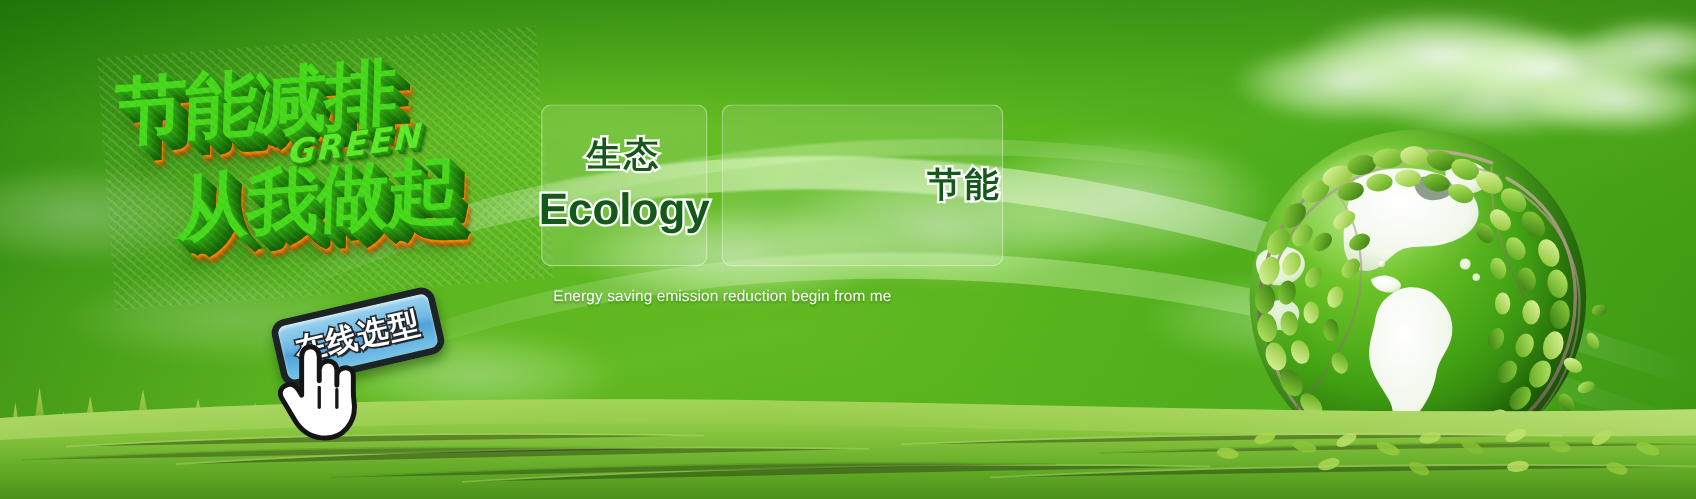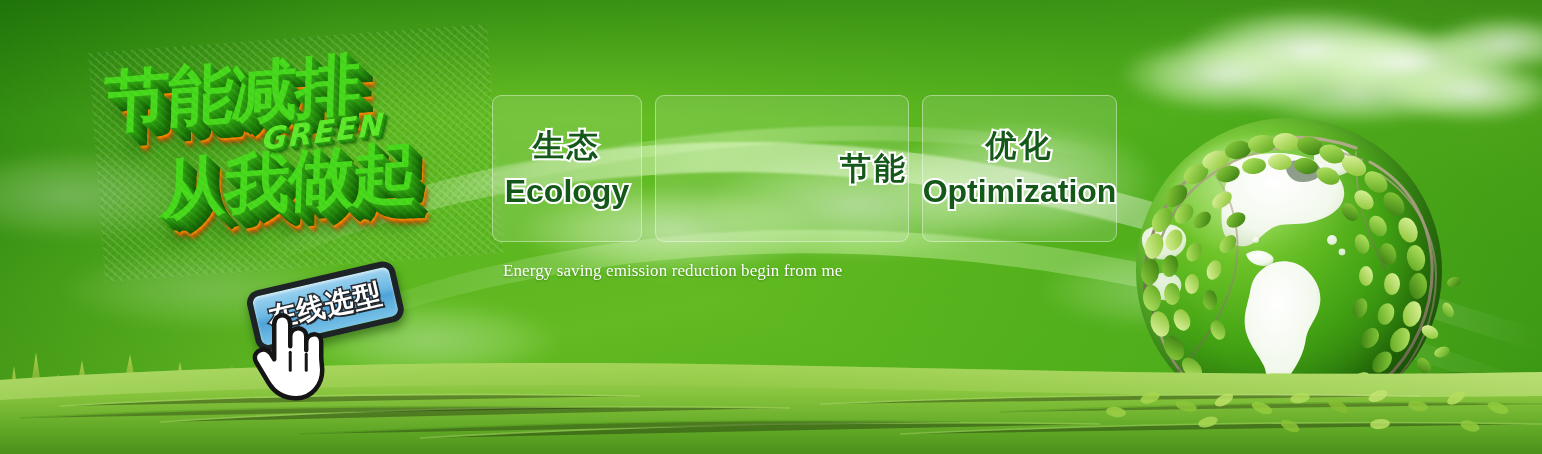--- a/index.html
+++ b/index.html
@@ -227,33 +227,33 @@
     font-size: 31px;
     font-weight: bold;
     color: #14581a;
     -webkit-text-stroke: 4px #ffffff;
     paint-order: stroke fill;
     letter-spacing: 3px;
     line-height: 1;
   }
   .card-en {
     font-family: "Liberation Sans", sans-serif;
-    font-size: 32px;
+    font-size: 40px;
     font-weight: bold;
     color: #14581a;
     -webkit-text-stroke: 4px #ffffff;
     paint-order: stroke fill;
     line-height: 1;
   }
 
   .tagline {
     position: absolute;
     left: 503px; top: 261px;
-    font-family: Liberation Serif, serif;
-    font-size: 17px;
+    font-family: Liberation Sans, sans-serif;
+    font-size: 14px;
     color: #ffffff;
     letter-spacing: 0.1px;
     text-shadow: 0 1px 2px rgba(25,85,8,0.45);
     white-space: nowrap;
   }
 </style>
 </head>
 <body>
 
 <div class="banner">
@@ -609,21 +609,17 @@
   </div>
 
   <div class="cards">
     <div class="card card-1">
       <div class="card-cn">生态</div>
       <div class="card-en">Ecology</div>
     </div>
     <div class="card card-2">
       <div class="card-cn">节能</div>
     </div>
-    <div class="card card-3">
-      <div class="card-cn">优化</div>
-      <div class="card-en">Optimization</div>
-    </div>
   </div>
 
   <div class="tagline">Energy saving emission reduction begin from me</div>
 
 </div>
 
 </body></html>

